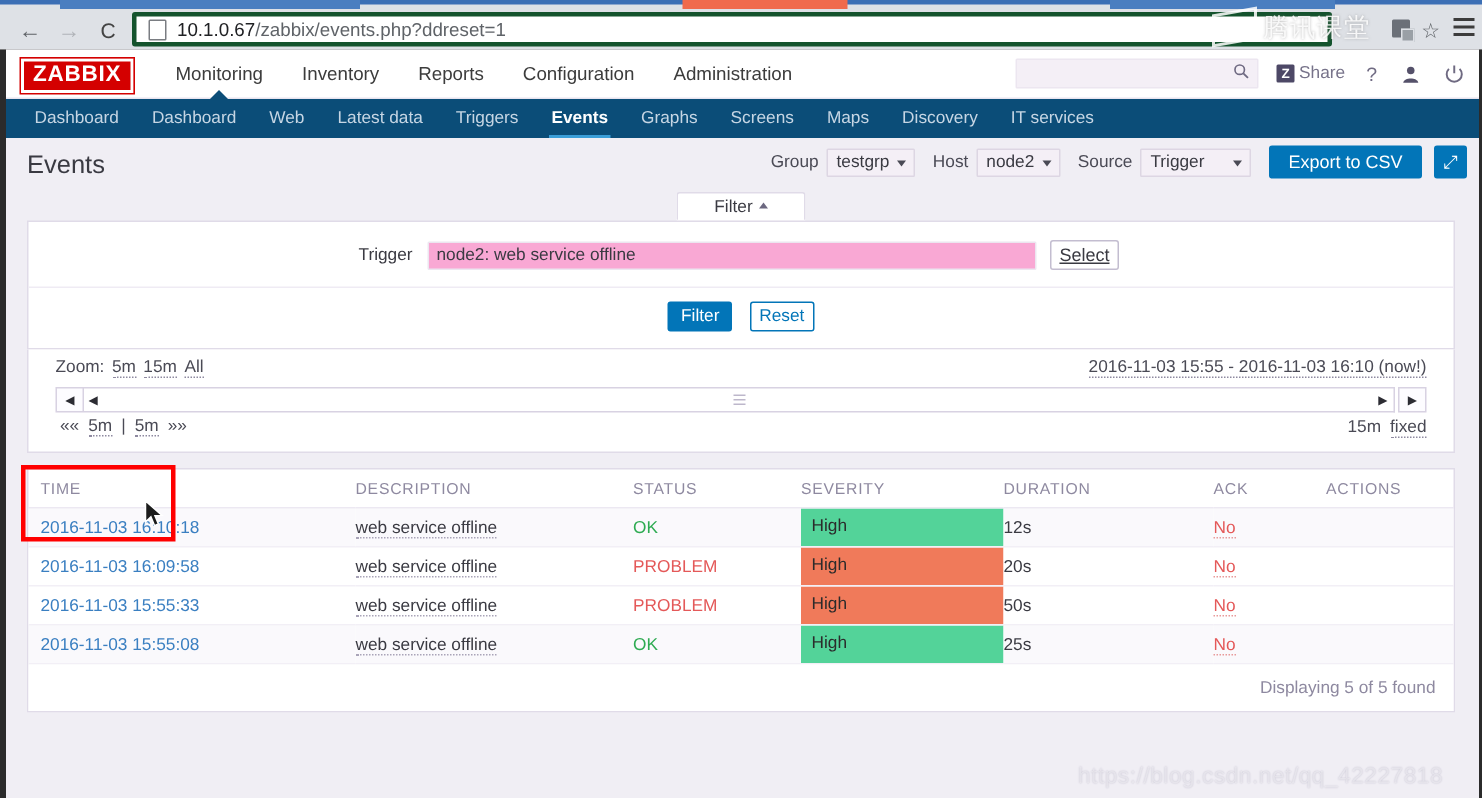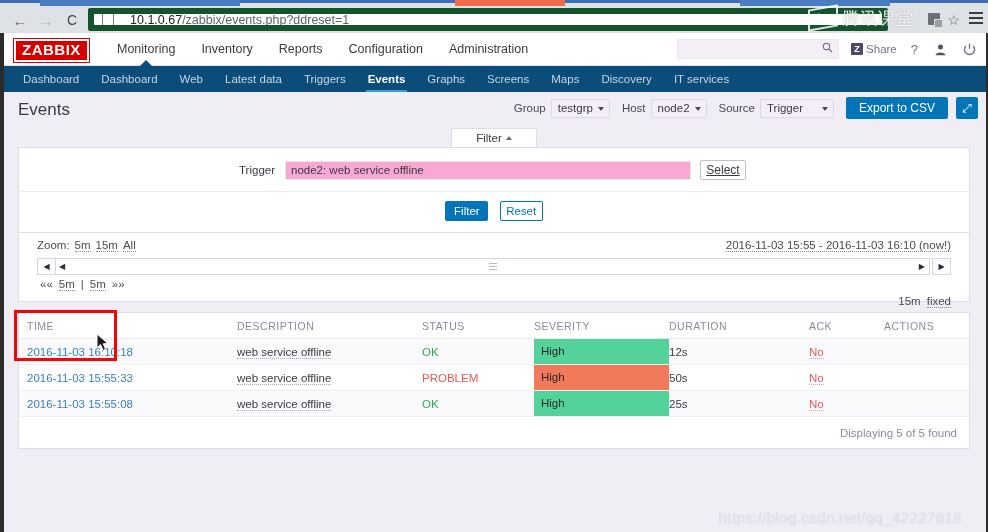--- a/index.html
+++ b/index.html
@@ -58,28 +58,27 @@
     user-select: none;
   }
   #back-button { left: 8px; }
   #forward-button { left: 34px; color: #b0b3b8; }
   #reload-button { left: 60px; font-size: 14px; color: #444; }
   #url-bar {
     position: absolute;
     left: 88px; top: 5px;
     width: 800px; height: 23px;
     background: #ffffff;
-    border: 6px solid #14532d;
+    border: 3px solid #14532d;
     border-radius: 2px;
     box-sizing: border-box;
     display: flex;
     align-items: center;
     padding: 0 8px;
     overflow: hidden;
-    gap: 9px;
   }
   #page-doc-icon {
     width: 10px; height: 12px;
     border: 1px solid #7a7d82;
     border-radius: 1px;
     margin-right: 7px;
     flex: none;
     background: #fff;
   }
   #url-text {
@@ -594,21 +593,21 @@
     margin-top: 3px;
     font-size: 11.5px;
     color: #4a4a55;
   }
   #timeline-footer .dotted {
     border-bottom: 1px dotted #8e89a0;
     cursor: pointer;
   }
   #tlf-left { position: absolute; left: 0; top: 0; }
   #tlf-left span { margin: 0 3px; }
-  #tlf-right { position: absolute; right: 0; top: 17px; }
+  #tlf-right { position: absolute; right: 0; top: 1px; }
   #tlf-right .fixed-link { margin-left: 6px; }
 
   
   #events-panel {
     background: #ffffff;
     margin: 10px 18px 0 18px;
     border: 1px solid #e0dbe8;
     position: relative;
   }
   #events-table {
@@ -891,20 +890,31 @@
       </thead>
       <tbody>
         <tr class="row-odd">
           <td class="col-time"><a class="time-link">2016-11-03 16:10:18</a></td>
           <td class="col-desc"><a class="desc-link">web service offline</a></td>
           <td class="col-status"><span class="status-ok">OK</span></td>
           <td class="col-sev">
               <span class="sev-cell sev-ok">High</span>
             </td>
           <td class="col-dur"><span>12s</span></td>
+          <td class="col-ack"><a class="ack-no">No</a></td>
+          <td class="col-act"><span></span></td>
+        </tr>
+        <tr class="row-even">
+          <td class="col-time"><a class="time-link">2016-11-03 16:09:58</a></td>
+          <td class="col-desc"><a class="desc-link">web service offline</a></td>
+          <td class="col-status"><span class="status-problem">PROBLEM</span></td>
+          <td class="col-sev">
+              <span class="sev-cell sev-problem">High</span>
+            </td>
+          <td class="col-dur"><span>20s</span></td>
           <td class="col-ack"><a class="ack-no">No</a></td>
           <td class="col-act"><span></span></td>
         </tr>
         <tr class="row-even">
           <td class="col-time"><a class="time-link">2016-11-03 15:55:33</a></td>
           <td class="col-desc"><a class="desc-link">web service offline</a></td>
           <td class="col-status"><span class="status-problem">PROBLEM</span></td>
           <td class="col-sev">
               <span class="sev-cell sev-problem">High</span>
             </td>

